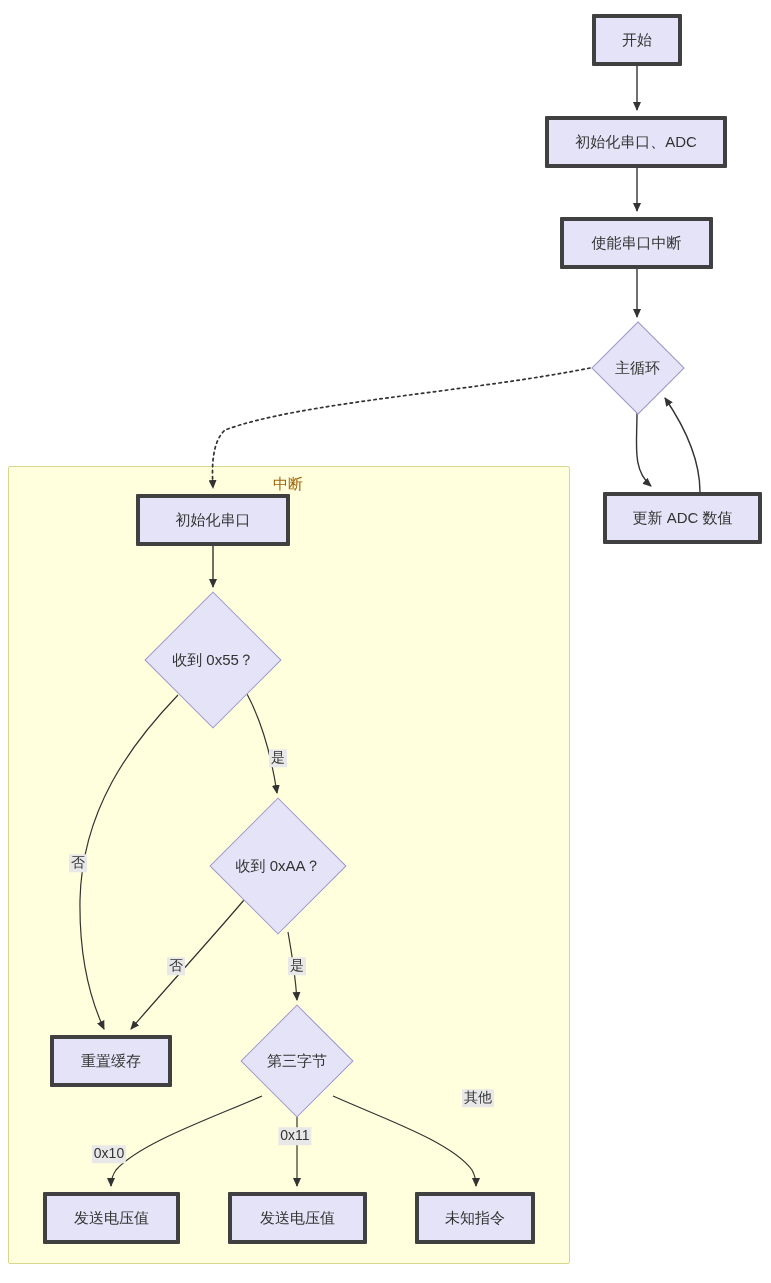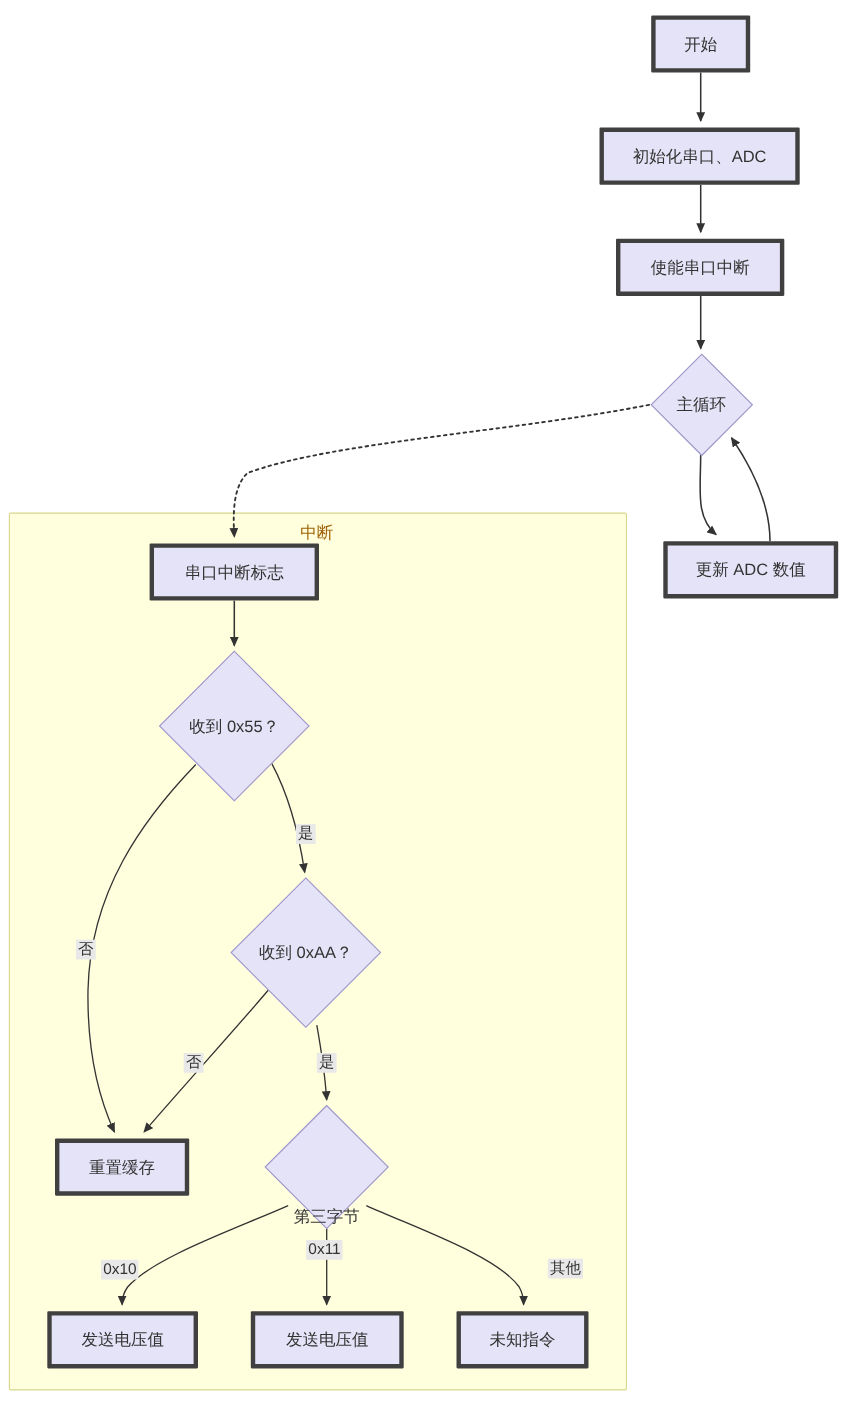--- a/index.html
+++ b/index.html
@@ -145,50 +145,50 @@
         <span>使能串口中断</span>
       </div>
       <div class="node diamond" style="left: 590px; top: 323px; width: 95px; height: 90px;">
         <div class="dshape" style="width: 64px; height: 64px;"></div>
         <span class="dlabel">主循环</span>
       </div>
       <div class="node rect" style="left: 603px; top: 492px; width: 159px; height: 52px;">
         <span>更新 ADC 数值</span>
       </div>
       <div class="node rect" style="left: 136px; top: 494px; width: 154px; height: 52px;">
-        <span>串口中断标志</span>
+        <span>初始化串口</span>
       </div>
       <div class="node diamond" style="left: 146px; top: 593px; width: 134px; height: 134px;">
         <div class="dshape" style="width: 95px; height: 95px;"></div>
         <span class="dlabel">收到 0x55？</span>
       </div>
       <div class="node diamond" style="left: 211px; top: 799px; width: 134px; height: 134px;">
         <div class="dshape" style="width: 95px; height: 95px;"></div>
         <span class="dlabel">收到 0xAA？</span>
       </div>
       <div class="node rect" style="left: 50px; top: 1035px; width: 122px; height: 52px;">
         <span>重置缓存</span>
       </div>
-      <div class="node diamond" style="left: 242px; top: 1006px; width: 110px; height: 110px; align-items: flex-end;">
+      <div class="node diamond" style="left: 242px; top: 1006px; width: 110px; height: 110px;">
         <div class="dshape" style="width: 78px; height: 78px;"></div>
         <span class="dlabel">第三字节</span>
       </div>
       <div class="node rect" style="left: 43px; top: 1192px; width: 137px; height: 52px;">
         <span>发送电压值</span>
       </div>
       <div class="node rect" style="left: 228px; top: 1192px; width: 139px; height: 52px;">
         <span>发送电压值</span>
       </div>
       <div class="node rect" style="left: 415px; top: 1192px; width: 120px; height: 52px;">
         <span>未知指令</span>
       </div>
     </div>
   <div id="labels-layer">
       <div class="edge-label" style="left: 278px; top: 758px;">是</div>
       <div class="edge-label" style="left: 78px; top: 863px;">否</div>
       <div class="edge-label" style="left: 176px; top: 966px;">否</div>
       <div class="edge-label" style="left: 297px; top: 966px;">是</div>
       <div class="edge-label" style="left: 109px; top: 1154px;">0x10</div>
       <div class="edge-label" style="left: 295px; top: 1136px;">0x11</div>
-      <div class="edge-label" style="left: 478px; top: 1153px; margin-left: 36px;">其他</div>
+      <div class="edge-label" style="left: 478px; top: 1098px;">其他</div>
     </div>
 
 </div>
 
 </body></html>

